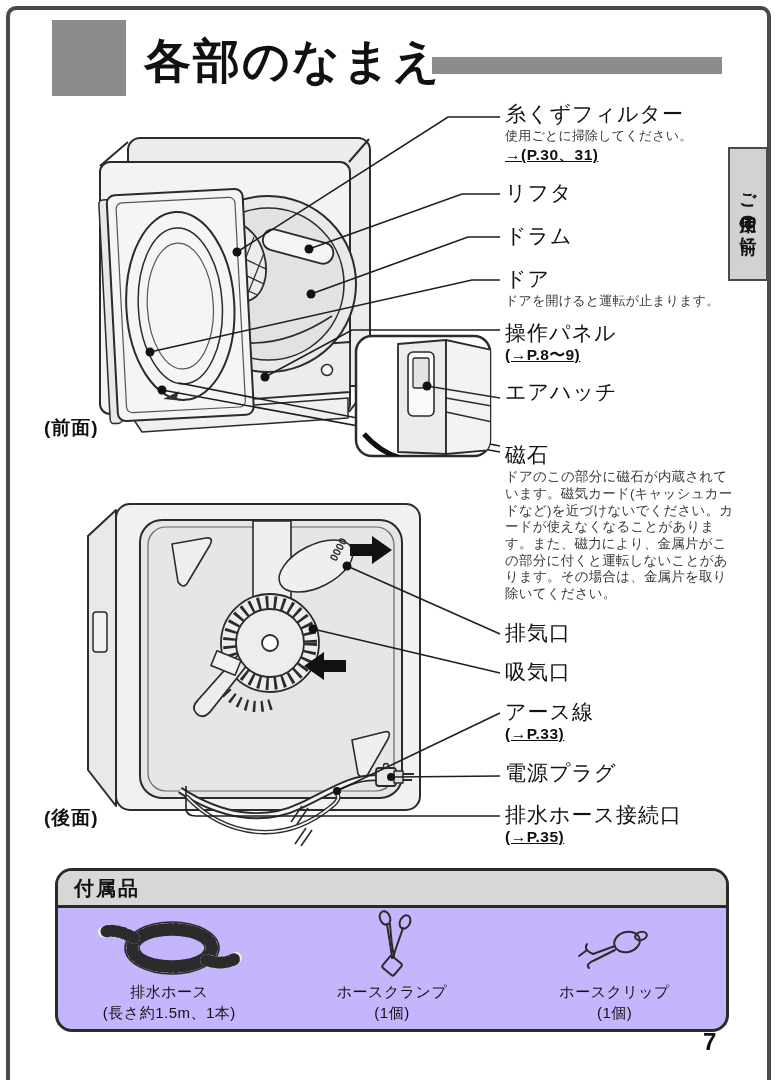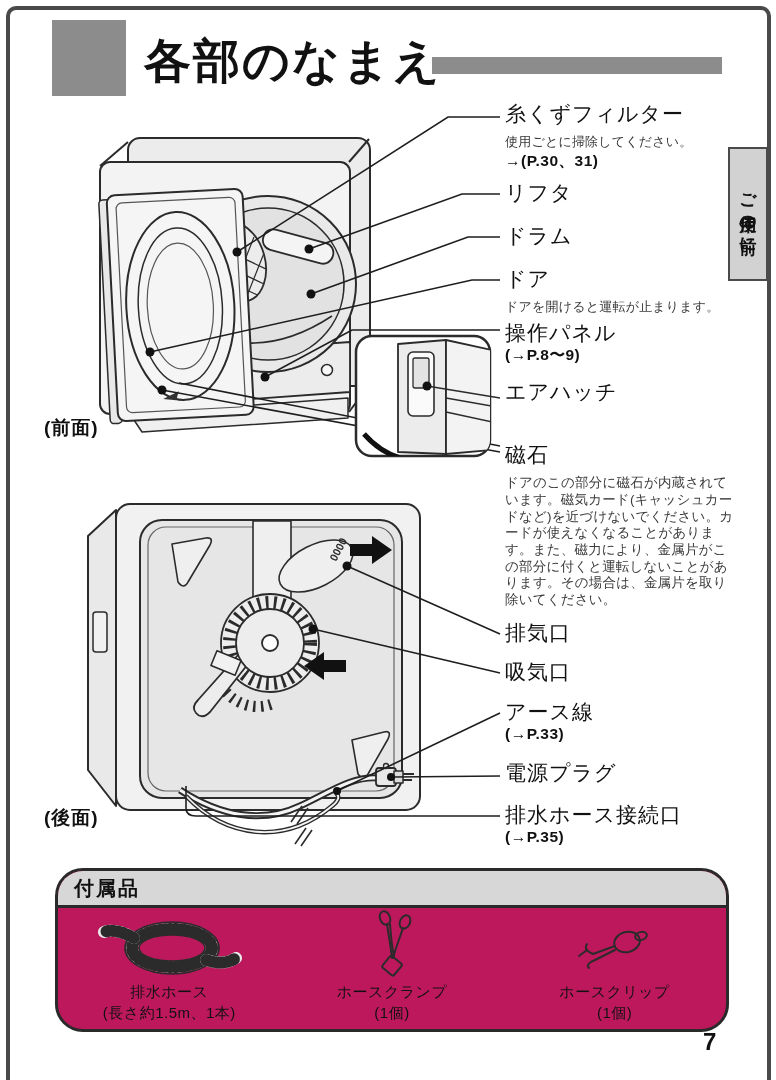--- a/index.html
+++ b/index.html
@@ -15,27 +15,27 @@
   
   .side-tab{position:absolute;left:728px;top:147px;width:36px;height:130px;background:#d2d2d2;
             border:2px solid #4a4a4a;display:flex;align-items:center;justify-content:center;}
   .side-tab span{writing-mode:vertical-rl;text-orientation:upright;font-weight:bold;font-size:17px;
             letter-spacing:1px;}
   
   .diagram{position:absolute;left:0;top:0;z-index:1;pointer-events:none;}
   
   .lbl{position:absolute;left:505px;z-index:2;width:258px;}
   .lbl-name{font-size:21px;font-weight:normal;line-height:1.05;letter-spacing:1px;white-space:nowrap;}
-  .lbl-note{font-size:13px;color:#3a3a3a;line-height:1.24;margin-top:9px;letter-spacing:0.2px;}
-  .lbl-ref{font-size:15.5px;font-weight:bold;line-height:1.15;margin-top:2px;letter-spacing:0.5px;}
+  .lbl-note{font-size:13px;color:#3a3a3a;line-height:1.24;margin-top:3px;letter-spacing:0.2px;}
+  .lbl-ref{font-size:15.5px;font-weight:bold;line-height:1.15;margin-top:2px;letter-spacing:0.5px;text-decoration:underline;}
   .lbl-note.wide{width:232px;font-size:13.5px;}
   .caption{position:absolute;font-size:19px;font-weight:bold;z-index:2;letter-spacing:1px;}
   
   .acc-box{position:absolute;left:55px;top:868px;width:668px;height:158px;border:3px solid #2a2a2a;
-           border-radius:28px;overflow:hidden;background:#be185d;z-index:2;}
+           border-radius:17px;overflow:hidden;background:#c4b5fd;z-index:2;}
   .acc-header{height:34px;background:#d7d7d7;border-bottom:3px solid #2a2a2a;
               font-size:20px;font-weight:bold;line-height:34px;padding-left:16px;letter-spacing:2px;}
   .acc-items{display:flex;justify-content:space-around;align-items:flex-start;padding-top:1px;}
   .acc-item{width:200px;text-align:center;}
   .acc-icon{height:72px;display:flex;align-items:center;justify-content:center;}
   .acc-name{font-size:15px;margin-top:2px;letter-spacing:0.5px;}
   .acc-qty{font-size:15px;margin-top:2px;letter-spacing:0.5px;}
   .page-number{position:absolute;left:703px;top:1028px;font-size:24px;font-weight:bold;z-index:2;}
 </style>
 </head>

